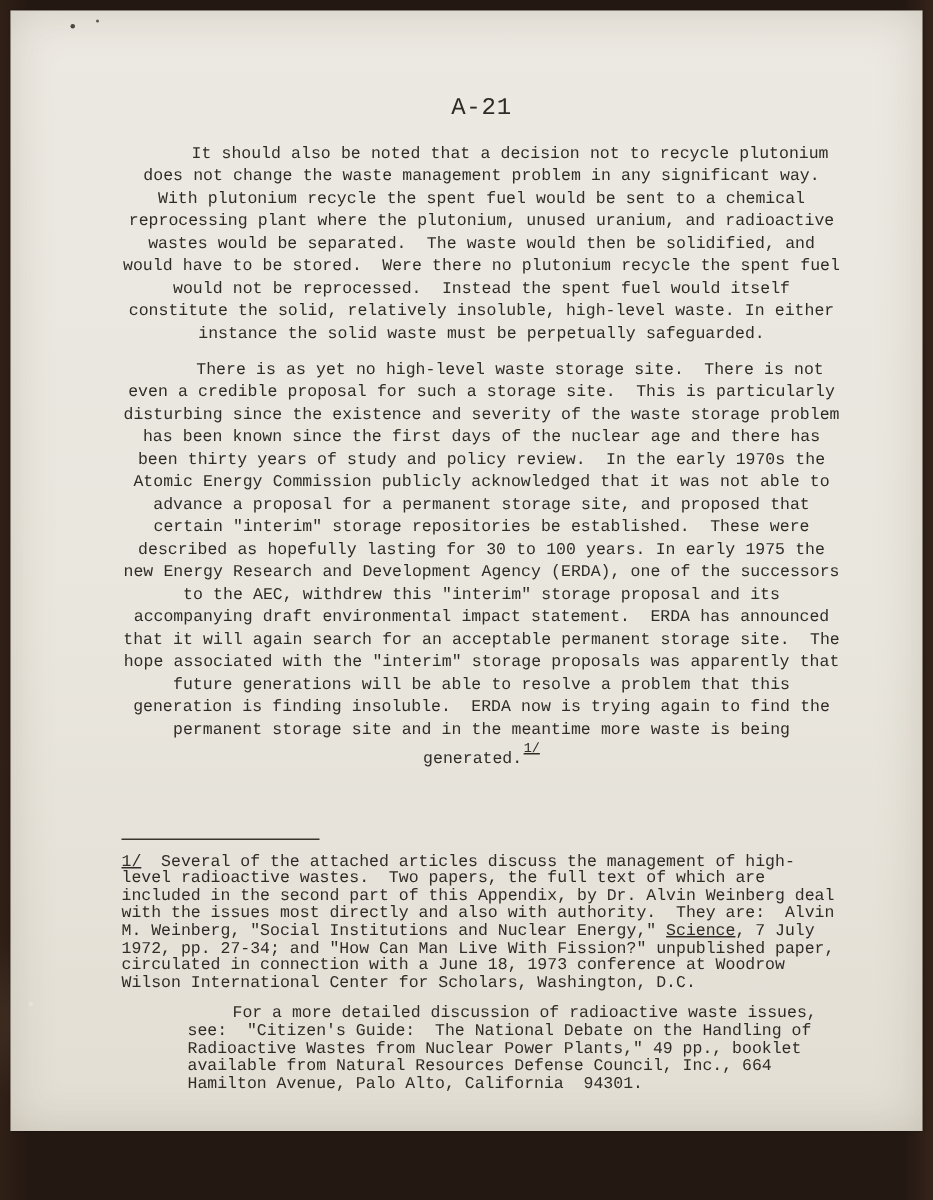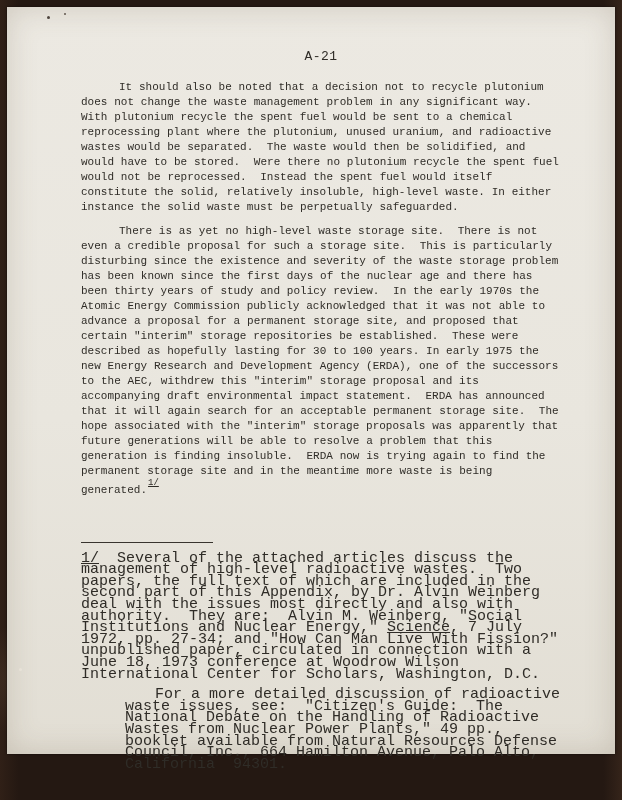--- a/index.html
+++ b/index.html
@@ -32,47 +32,48 @@
     box-shadow:
       inset 0 0 30px rgba(110, 92, 70, 0.22),
       0 0 2px rgba(0,0,0,0.6);
     color: #2f2c27;
   }
   .page-inner {
     padding: 42px 54px 0 74px;
   }
   .page-number {
     text-align: center;
-    font-size: 13px;
+    font-size: 16px;
     line-height: 15px;
-    margin: 0 0 16px 0;
+    margin: 16px 0 16px 0;
     letter-spacing: 0.5px;
   }
   .para {
     font-size: 11px;
     line-height: 15px;
     margin: 0 0 9px 0;
     text-indent: 38px;
     white-space: pre-wrap;
     word-spacing: 0.2px;
+    text-align: center;
   }
   .fn-ref {
     font-size: 9px;
     text-decoration: underline;
     position: relative;
     top: -3px;
     margin-left: 1px;
   }
   .fn-sep {
     width: 132px;
     border-top: 1.5px solid #38342e;
     margin: 44px 0 10px 0;
   }
   .fn {
-    font-size: 15px;
+    font-size: 11px;
     line-height: 11.6px;
     margin: 0 0 9px 0;
     white-space: pre-wrap;
   }
   .fn.indent-fn {
     text-indent: 30px;
     margin-left: 44px;
   }
   .fn-marker {
     text-decoration: underline;

